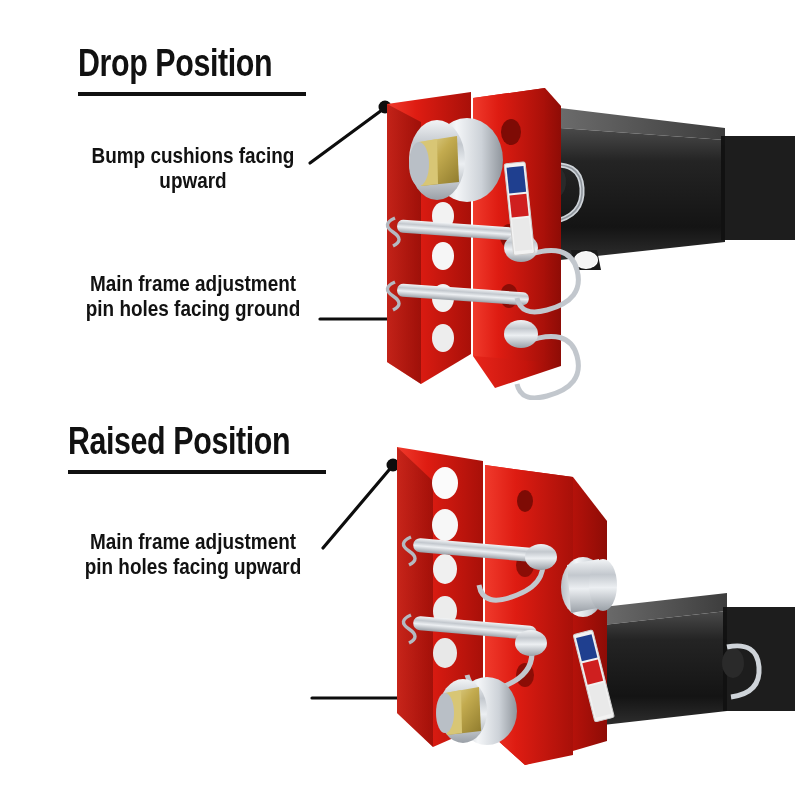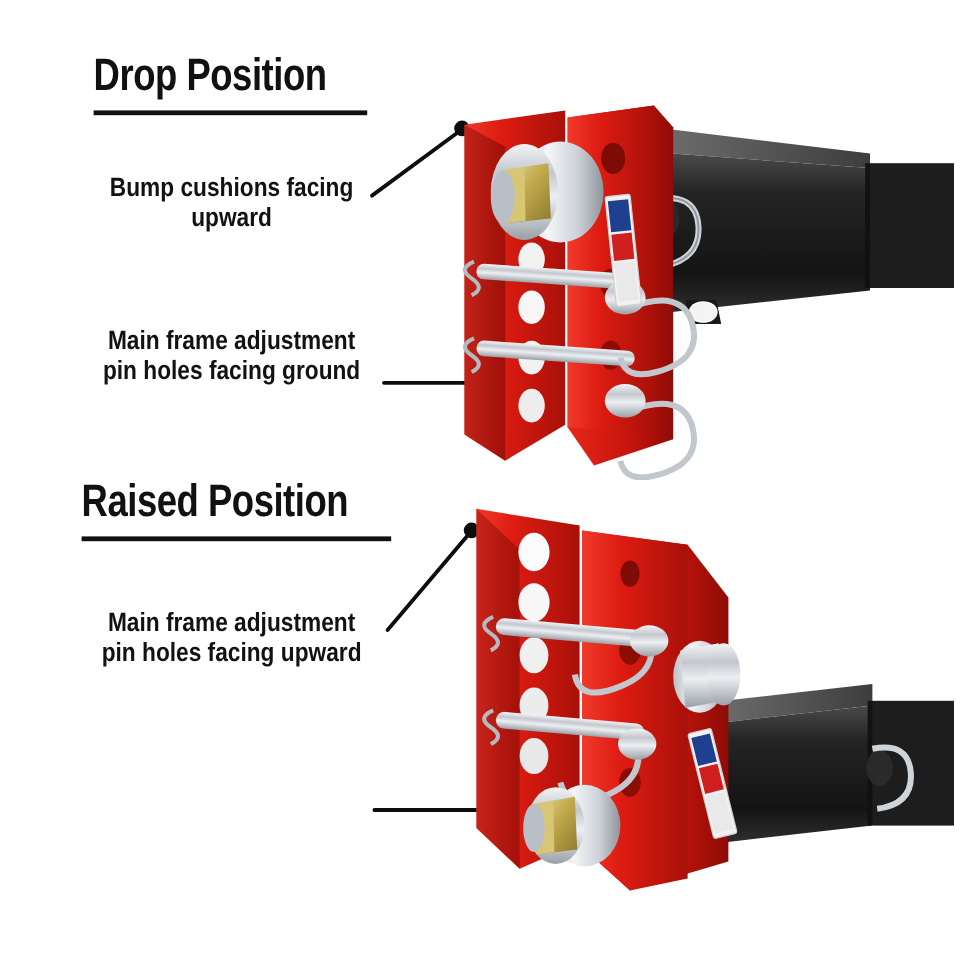--- a/index.html
+++ b/index.html
@@ -5,21 +5,21 @@
   html,body{margin:0;padding:0;}
   body{
     width:800px;height:800px;
     background:#ffffff;
     font-family:"Liberation Sans", sans-serif;
     overflow:hidden;
     position:relative;
   }
   .panel{position:absolute;left:0;width:644px;height:400px;}
   #panel-drop{top:0;}
-  #panel-raised{top:377px;}
+  #panel-raised{top:400px;}
 
   .panel-title{
     position:absolute;
     font-family:"Liberation Sans", sans-serif;
     font-weight:700;
     font-size:38px;
     letter-spacing:-0.5px;
     color:#111111;
     transform:scaleX(0.80);
     transform-origin:left center;

